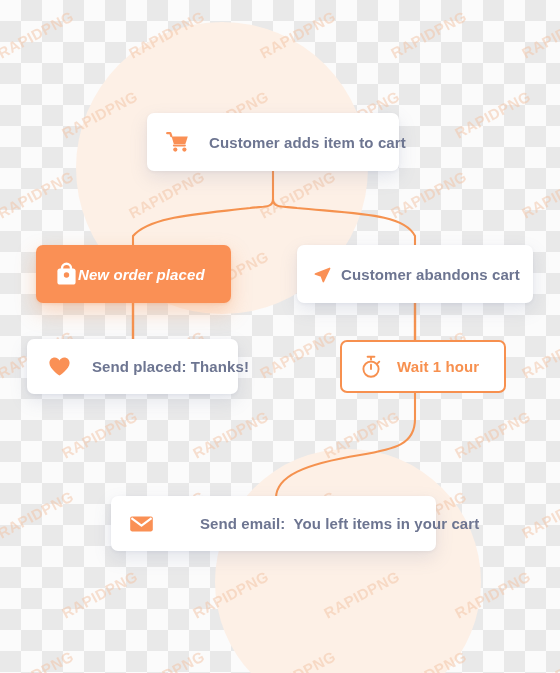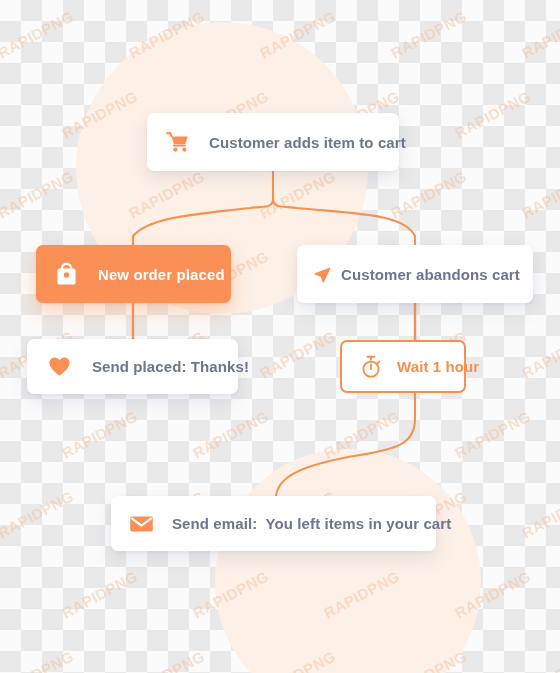--- a/index.html
+++ b/index.html
@@ -60,32 +60,32 @@
     color:#6d7591;white-space:pre;
   }
   .node-orange .lbl{color:#ffffff;}
   .node-outline .lbl{color:#f7904f;}
 
   
   #node-add-to-cart{left:147px;top:113px;width:252px;height:58px;padding-left:19px;}
   #node-add-to-cart .lbl{margin-left:19px;}
 
   #node-new-order{left:36px;top:245px;width:195px;height:58px;padding-left:19px;}
-  #node-new-order .lbl{margin-left:20px;}
+  #node-new-order .lbl{font-style:italic;}
 
   #node-abandons-cart{left:297px;top:245px;width:236px;height:58px;padding-left:15px;}
   #node-abandons-cart .lbl{margin-left:7px;}
 
   #node-send-thanks{left:27px;top:339px;width:211px;height:55px;padding-left:21px;}
   #node-send-thanks .lbl{margin-left:21px;}
 
-  #node-wait{left:340px;top:340px;width:126px;height:53px;padding-left:18px;}
+  #node-wait{left:340px;top:340px;width:166px;height:53px;padding-left:18px;}
   #node-wait .lbl{margin-left:15px;}
 
-  #node-send-left-items{left:111px;top:496px;width:325px;height:55px;padding-left:18px;}
+  #node-send-left-items{left:111px;top:496px;width:325px;height:55px;padding-left:18px;gap:28px;}
   #node-send-left-items .lbl{margin-left:18px;}
 </style>
 </head>
 <body>
 
 <div id="canvas">
 
   <div class="blob" id="blob-top"></div>
   <div class="blob" id="blob-bottom"></div>
 

